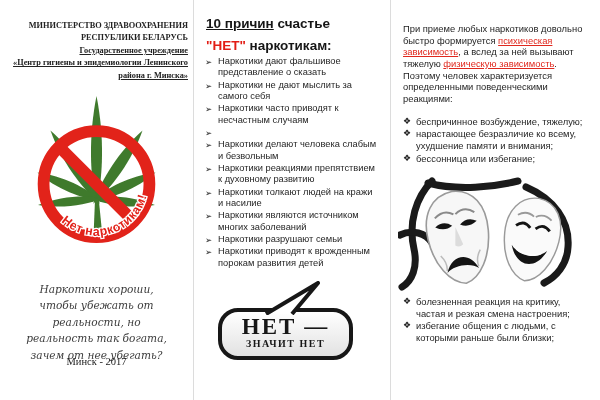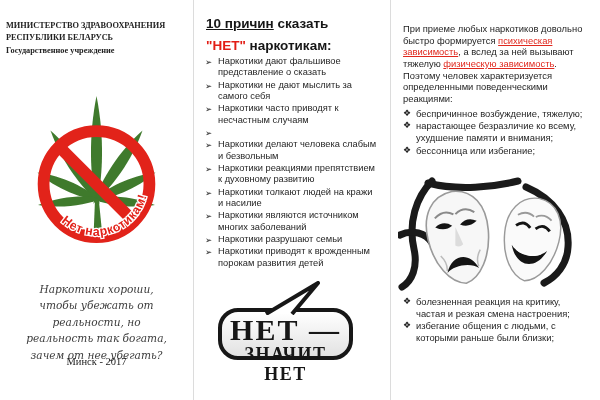--- a/index.html
+++ b/index.html
@@ -2,24 +2,24 @@
 <html><head>
 <meta charset="utf-8">
 <style>
   html,body{margin:0;padding:0;background:#fff;}
   .page{position:relative;width:600px;height:400px;background:#ffffff;overflow:hidden;
         font-family:"Liberation Sans",sans-serif;color:#1f1f1f;}
   .fold{position:absolute;top:0;height:400px;width:1px;background:#dcdcdc;}
   .fold-1{left:193px}.fold-2{left:390px}
 
   
-  .org-header{position:absolute;left:6px;top:20px;width:182px;text-align:left;
+  .org-header{position:absolute;left:6px;top:20px;width:182px;text-align:right;
               font-family:"Liberation Serif",serif;font-weight:bold;font-size:8.3px;
               line-height:1.5;color:#222;}
-  .org-u{}
+  .org-u{text-decoration:underline;}
   .sign{position:absolute;left:23px;top:90px;width:147px;height:161px;}
   .quote{position:absolute;left:20px;top:281px;width:153px;text-align:center;
          font-family:"DejaVu Serif",serif;font-style:italic;font-size:10.6px;
          line-height:1.55;color:#3c3c3c;}
   .city-year{position:absolute;left:0;top:356px;width:193px;text-align:center;
              font-family:"Liberation Serif",serif;font-size:10.5px;color:#222;}
 
   
   .mid-title{position:absolute;left:206px;top:13px;width:172px;font-size:13.5px;
              font-weight:bold;line-height:1.6;color:#161616;}
@@ -27,43 +27,44 @@
   .mid-title .red{color:#e21d15;}
   .reasons{position:absolute;left:205px;top:56px;width:172px;}
   .reason{display:flex;margin-bottom:1px;font-size:9.3px;line-height:1.22;}
   .reason-bullet{flex:0 0 13px;font-size:8.5px;padding-top:1px;color:#222;}
   .bubble-wrap{position:absolute;left:218px;top:281px;width:142px;height:79px;}
   .tail{position:absolute;left:46px;top:0;z-index:2;}
   .bubble{position:absolute;left:0;top:27px;width:127px;height:44px;border:4px solid #171717;
           border-radius:20px;background:linear-gradient(180deg,#ffffff,#efefef 55%,#e2e2e2);
           text-align:center;font-family:"Liberation Serif",serif;font-weight:bold;
           color:#171717;z-index:1;}
-  .bubble-l1{font-size:30px;line-height:1.0;margin-top:3px;letter-spacing:2px;}
-  .bubble-l2{font-size:18px;line-height:1.1;letter-spacing:1.5px;}
+  .bubble-l1{font-size:23px;line-height:1.0;margin-top:3px;letter-spacing:2px;}
+  .bubble-l2{font-size:10px;line-height:1.1;letter-spacing:1.5px;}
 
   
   .right-top{position:absolute;left:403px;top:23px;width:184px;font-size:9.4px;line-height:1.24;}
-  .intro{margin:0 0 3px 0;}
+  .intro{margin:0 0 11px 0;}
   .plain{}
   .red-underline{color:#e0281e;text-decoration:underline;}
   .symptom{display:flex;margin-bottom:1px;}
   .symptom-bullet{flex:0 0 13px;font-size:9px;color:#222;}
   .masks{position:absolute;left:398px;top:177px;width:190px;height:118px;}
   .symptoms-bottom{position:absolute;left:403px;top:296px;width:184px;font-size:9.4px;line-height:1.24;}
 </style>
 </head>
 <body>
 
 <div class="page">
   <div class="fold fold-1"></div>
   <div class="fold fold-2"></div>
 
   <div class="org-header">
     <div>МИНИСТЕРСТВО ЗДРАВООХРАНЕНИЯ РЕСПУБЛИКИ БЕЛАРУСЬ</div>
     <div class="org-u">Государственное учреждение</div>
+    <div class="org-u">«Центр гигиены и эпидемиологии Ленинского района г. Минска»</div>
   </div>
 
   <svg class="sign" viewBox="0 0 200 219">
     <g transform="translate(100,148)" fill="#3f7a2c">
       <path d="M0,8 C9,-30 11,-85 0,-140 C-11,-85 -9,-30 0,8Z"></path>
       <path transform="rotate(34)" d="M0,8 C9,-25 11,-70 0,-112 C-11,-70 -9,-25 0,8Z"></path>
       <path transform="rotate(-34)" d="M0,8 C9,-25 11,-70 0,-112 C-11,-70 -9,-25 0,8Z"></path>
       <path transform="rotate(66)" d="M0,8 C8,-18 10,-55 0,-88 C-10,-55 -8,-18 0,8Z"></path>
       <path transform="rotate(-66)" d="M0,8 C8,-18 10,-55 0,-88 C-10,-55 -8,-18 0,8Z"></path>
       <path transform="rotate(96)" d="M0,8 C7,-14 9,-48 0,-80 C-9,-48 -7,-14 0,8Z"></path>
@@ -77,21 +78,21 @@
     <path id="signArc" d="M50.5,177.5 A70,70 0 0 0 169.7,121.9" fill="none"></path>
     <text font-size="17" font-weight="bold" fill="#e2231a" stroke="#ffffff" stroke-width="3.4" paint-order="stroke" letter-spacing="0.6" style="font-family:'Liberation Sans',sans-serif">
       <textPath href="#signArc" startOffset="2">Нет наркотикам!</textPath>
     </text>
   </svg>
 
   <div class="quote">Наркотики хороши, чтобы убежать от реальности, но реальность так богата, зачем от нее убегать?</div>
   <div class="city-year">Минск - 2017</div>
 
   <div class="mid-title">
-    <div><span class="u">10 причин</span><span> сказать</span></div>
+    <div><span class="u">10 причин</span><span> счастье</span></div>
     <div><span class="red">"НЕТ"</span><span> наркотикам:</span></div>
   </div>
 
   <div class="reasons">
 
       <div class="reason">
         <span class="reason-bullet">➢</span>
         <span class="reason-text">Наркотики дают фальшивое представление о сказать</span>
       </div>
 

